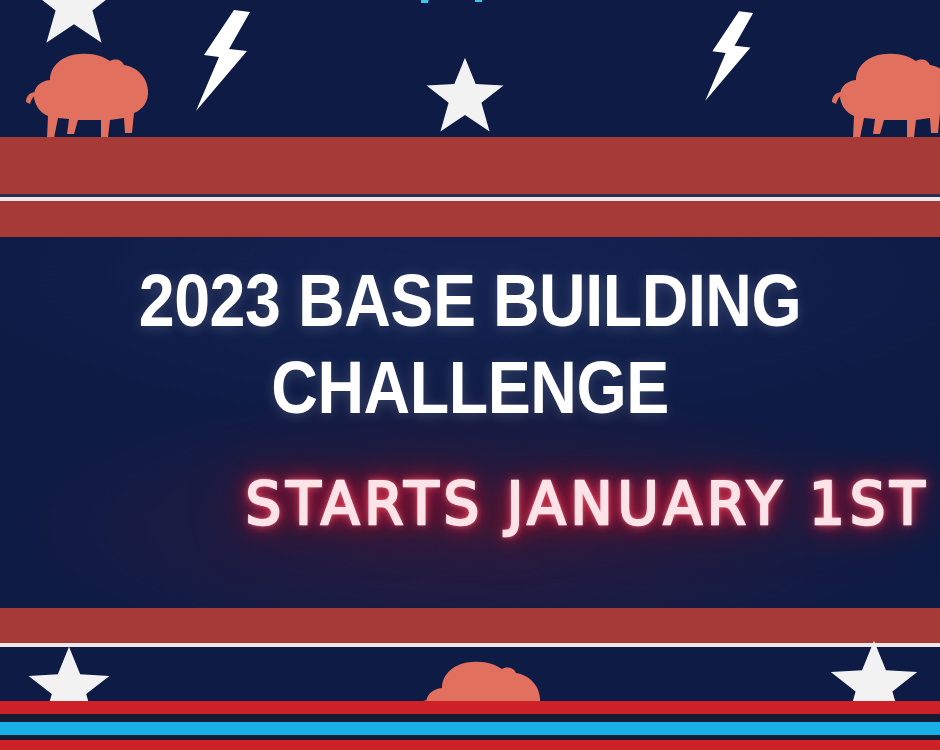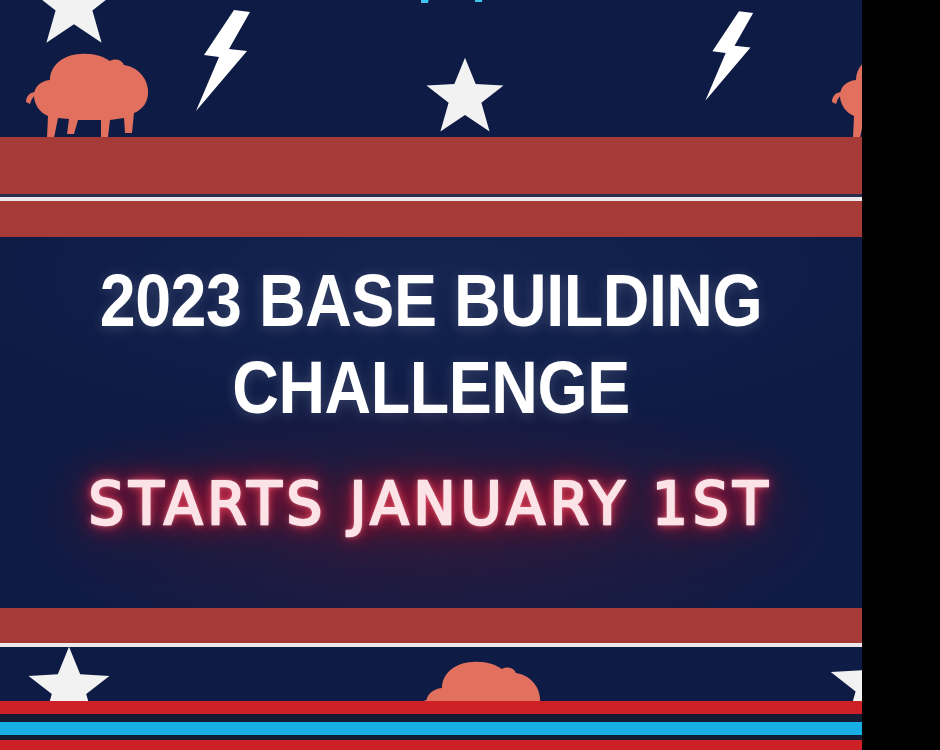--- a/index.html
+++ b/index.html
@@ -1,21 +1,21 @@
 <!DOCTYPE html>
 <html><head>
 <meta charset="utf-8">
 <style>
   html, body {
     margin: 0; padding: 0;
     background: #000;
   }
   #poster {
     position: relative;
-    width: 862px;
+    width: 940px;
     height: 750px;
     overflow: hidden;
     background: #a21caf;
     font-family: "Liberation Sans", sans-serif;
   }
 
   
   .band {
     position: absolute;
     left: 0;
@@ -77,21 +77,21 @@
     white-space: nowrap;
     text-shadow: 0 2px 14px rgba(255,255,255,0.18);
   }
   #headline-2 { margin-top: 16px; }
 
   
   #neon-line {
     position: absolute;
     left: 0; top: 470px;
     width: 100%;
-    text-align: center;
+    text-align: right;
     z-index: 6;
     white-space: nowrap;
   }
   #neon-text {
     display: inline-block;
     font-family: "DejaVu Sans", sans-serif;
     font-weight: 400;
     font-size: 58px;
     letter-spacing: 5px;
     color: #FCE3E8;

